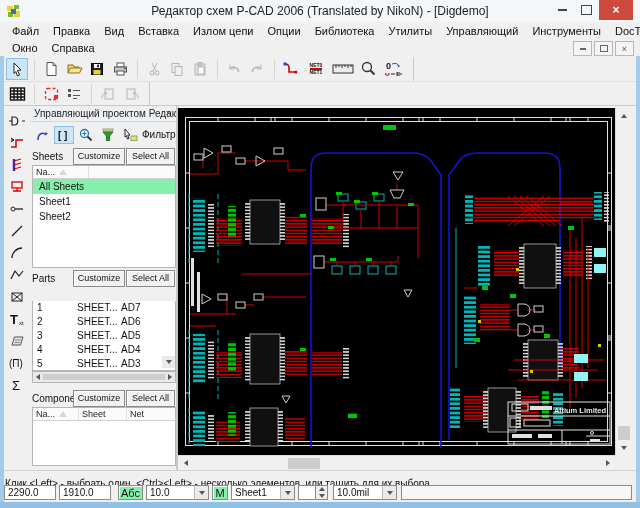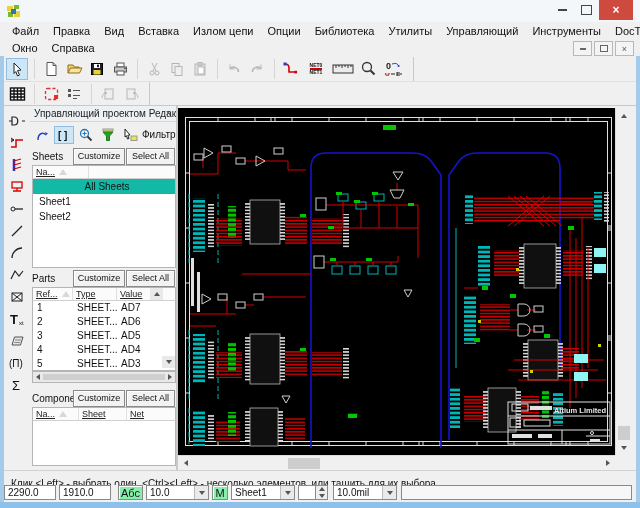--- a/index.html
+++ b/index.html
@@ -42,43 +42,43 @@
   .p-tools{position:absolute;left:0;top:17px;width:146px;height:23px;display:flex;align-items:center;padding-left:2px;box-sizing:border-box;overflow:hidden;}
   .pbtn{width:20px;height:18px;display:flex;align-items:center;justify-content:center;margin-right:2px;flex:0 0 auto;}
   .pbtn.sel{background:#cde6f7;border:1px solid #8fbde4;box-sizing:border-box;}
   .p-filter{font-size:10px;color:#111;white-space:nowrap;}
   .g-head{position:absolute;width:146px;height:16px;display:flex;align-items:center;}
   .g-label{font-size:10px;color:#111;padding-left:2px;flex:1;white-space:nowrap;overflow:hidden;}
   .gbtn{height:15px;border:1px solid #8a8a8a;background:#f2f2f2;font-size:9px;color:#111;display:flex;align-items:center;justify-content:center;box-shadow:inset 1px 1px 0 #fff;}
   .gbtn.b1{width:50px;}
   .gbtn.b2{width:47px;margin-left:1px;margin-right:1px;}
   .g-cols{position:absolute;width:144px;height:14px;left:2px;background:#fbfbfb;border:1px solid #b5b5b5;border-bottom:1px solid #d0d0d0;box-sizing:border-box;display:flex;font-size:9px;color:#222;align-items:center;}
-  .colcell{border-right:1px solid #e0e0e0;height:100%;display:flex;align-items:center;padding-left:3px;box-sizing:border-box;text-decoration:underline;}
+  .colcell{border-right:1px solid #e0e0e0;height:100%;display:flex;align-items:center;padding-left:3px;box-sizing:border-box;}
   .sortgl{width:0;height:0;border-left:4px solid transparent;border-right:4px solid transparent;border-bottom:6px solid #d8d8d8;margin-left:4px;}
   .g-list{position:absolute;left:2px;width:144px;background:#fff;border:1px solid #b5b5b5;border-top:none;box-sizing:border-box;font-size:10px;color:#111;overflow:hidden;}
   .litem{height:15px;line-height:15px;padding-left:6px;}
-  .litem.first{background:#14b8a6;text-align:center;}
+  .litem.first{background:#86efac;}
   .prow{height:14px;line-height:14px;display:flex;}
   .pcell{padding-left:4px;box-sizing:border-box;overflow:hidden;white-space:nowrap;}
   .msb{position:absolute;background:#e9e9e9;display:flex;align-items:center;justify-content:center;}
   .tri-u{width:0;height:0;border-left:3px solid transparent;border-right:3px solid transparent;border-bottom:4px solid #555;}
   .tri-d{width:0;height:0;border-left:3px solid transparent;border-right:3px solid transparent;border-top:4px solid #555;}
   .tri-l{width:0;height:0;border-top:3px solid transparent;border-bottom:3px solid transparent;border-right:4px solid #555;}
   .tri-r{width:0;height:0;border-top:3px solid transparent;border-bottom:3px solid transparent;border-left:4px solid #555;}
   
   .schem{left:178px;top:106px;width:458px;height:364px;background:#f0f0f0;}
   .canvas{position:absolute;left:0;top:2px;width:437px;height:347px;background:#000;text-align:right;}
   .vscroll{position:absolute;left:437px;top:2px;width:17px;height:347px;background:#f0f0f0;border-left:1px solid #dcdcdc;box-sizing:border-box;}
   .hscroll{position:absolute;left:0;top:349px;width:437px;height:15px;background:#f0f0f0;border-top:1px solid #dcdcdc;box-sizing:border-box;display:flex;align-items:center;}
   .corner{position:absolute;left:437px;top:349px;width:17px;height:15px;background:#f0f0f0;}
   .sarrow{width:15px;height:15px;display:flex;align-items:center;justify-content:center;}
   .vthumb{position:absolute;left:2px;width:12px;background:#cdcdcd;}
   .hthumb{position:absolute;top:2px;height:11px;background:#cdcdcd;}
   
-  .hintbar{left:0;top:470px;width:640px;height:26px;background:#f0f0f0;border-top:1px solid #d2d2d2;font-size:10px;color:#111;display:flex;align-items:center;padding-left:11px;box-sizing:border-box;white-space:nowrap;overflow:hidden;}
+  .hintbar{left:0;top:470px;width:640px;height:26px;background:#f0f0f0;border-top:1px solid #d2d2d2;font-size:10px;color:#111;display:flex;align-items:center;padding-left:5px;box-sizing:border-box;white-space:nowrap;overflow:hidden;}
   .ctrlbar{left:4px;top:485px;width:632px;height:17px;background:#f0f0f0;}
   .cfield{position:absolute;top:0;height:15px;background:#fff;border:1px solid #8a8a8a;box-sizing:border-box;font-size:10px;color:#111;padding:0 3px;font-family:"Liberation Sans",sans-serif;}
   .cbtn{position:absolute;top:0;height:15px;border:1px solid #8a8a8a;background:#86efac;box-shadow:inset 1px 1px 0 #fff;font-size:11px;color:#111;display:flex;align-items:center;justify-content:center;box-sizing:border-box;}
   .combo{position:absolute;top:0;height:15px;background:#fff;border:1px solid #8a8a8a;box-sizing:border-box;font-size:10px;color:#111;display:flex;align-items:center;}
   .combo .ctext{flex:1;padding-left:3px;white-space:nowrap;overflow:hidden;}
   .combo .carr{width:13px;height:13px;background:#eaeaea;border-left:1px solid #bbb;display:flex;align-items:center;justify-content:center;}
   .spinner{position:absolute;top:0;height:15px;display:flex;}
   .spinbox{width:18px;height:15px;background:#fff;border:1px solid #8a8a8a;box-sizing:border-box;}
   .spinbtns{width:12px;height:15px;border:1px solid #8a8a8a;border-left:none;background:#eee;display:flex;flex-direction:column;align-items:center;justify-content:space-around;box-sizing:border-box;}
   
@@ -93,20 +93,21 @@
 <div id="win">
 
   <div class="abs titlebar">
     <svg class="appico" viewBox="0 0 16 15">
       <rect x="1" y="2" width="6" height="5" fill="#e8d23a"></rect>
         <rect x="8" y="1" width="5" height="4" fill="#79b832"></rect>
       <rect x="2" y="8" width="5" height="5" fill="#79b832"></rect>
         <rect x="8" y="7" width="6" height="6" fill="#e8d23a"></rect>
       <rect x="5" y="5" width="5" height="5" fill="#3a6fb8"></rect>
     </svg>
+    <div class="title-text">Редактор схем P-CAD 2006 (Translated by NikoN) - [Digdemo]</div>
     <div class="winbtn wb-min">
         <div class="minbar"></div>
       </div>
     <div class="winbtn wb-max">
         <div class="maxbox"></div>
       </div>
     <div class="winbtn wb-close">
         <span>×</span>
       </div>
   </div>
@@ -422,35 +423,20 @@
     <div class="g-list" style="top:73px;height:89px">
       <div class="litem first">All Sheets</div>
       <div class="litem">Sheet1</div>
       <div class="litem">Sheet2</div>
     </div>
 
     <div class="g-head" style="top:164px">
       <span class="g-label">Parts</span>
       <div class="gbtn b1">Customize</div>
       <div class="gbtn b2">Select All</div>
-    </div>
-    <div class="g-cols" style="top:181px">
-      <div class="colcell" style="width:40px">
-        <span>Ref...</span>
-        <div class="sortgl"></div>
-      </div>
-      <div class="colcell" style="width:44px">
-          <span>Type</span>
-        </div>
-      <div class="colcell" style="width:33px;border-right:none">
-          <span>Value</span>
-        </div>
-      <div class="msb" style="position:static;width:13px;height:12px">
-          <div class="tri-u"></div>
-        </div>
     </div>
     <div class="g-list" style="top:195px;height:70px">
       <div class="prow">
         <span class="pcell" style="width:40px">1</span>
         <span class="pcell" style="width:44px">SHEET...</span>
         <span class="pcell" style="width:33px">AD7</span>
       </div>
       <div class="prow">
         <span class="pcell" style="width:40px">2</span>
         <span class="pcell" style="width:44px">SHEET...</span>

